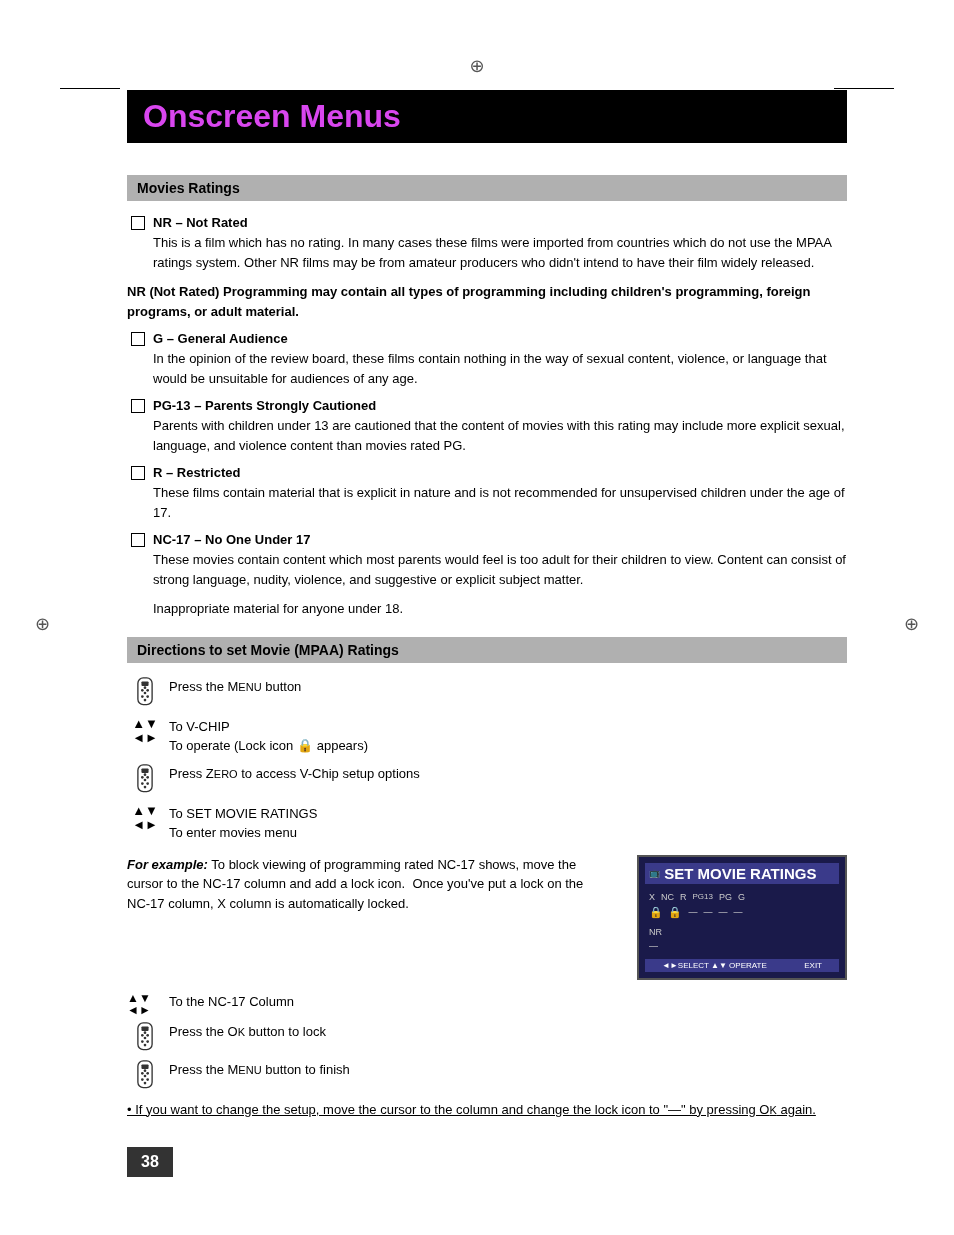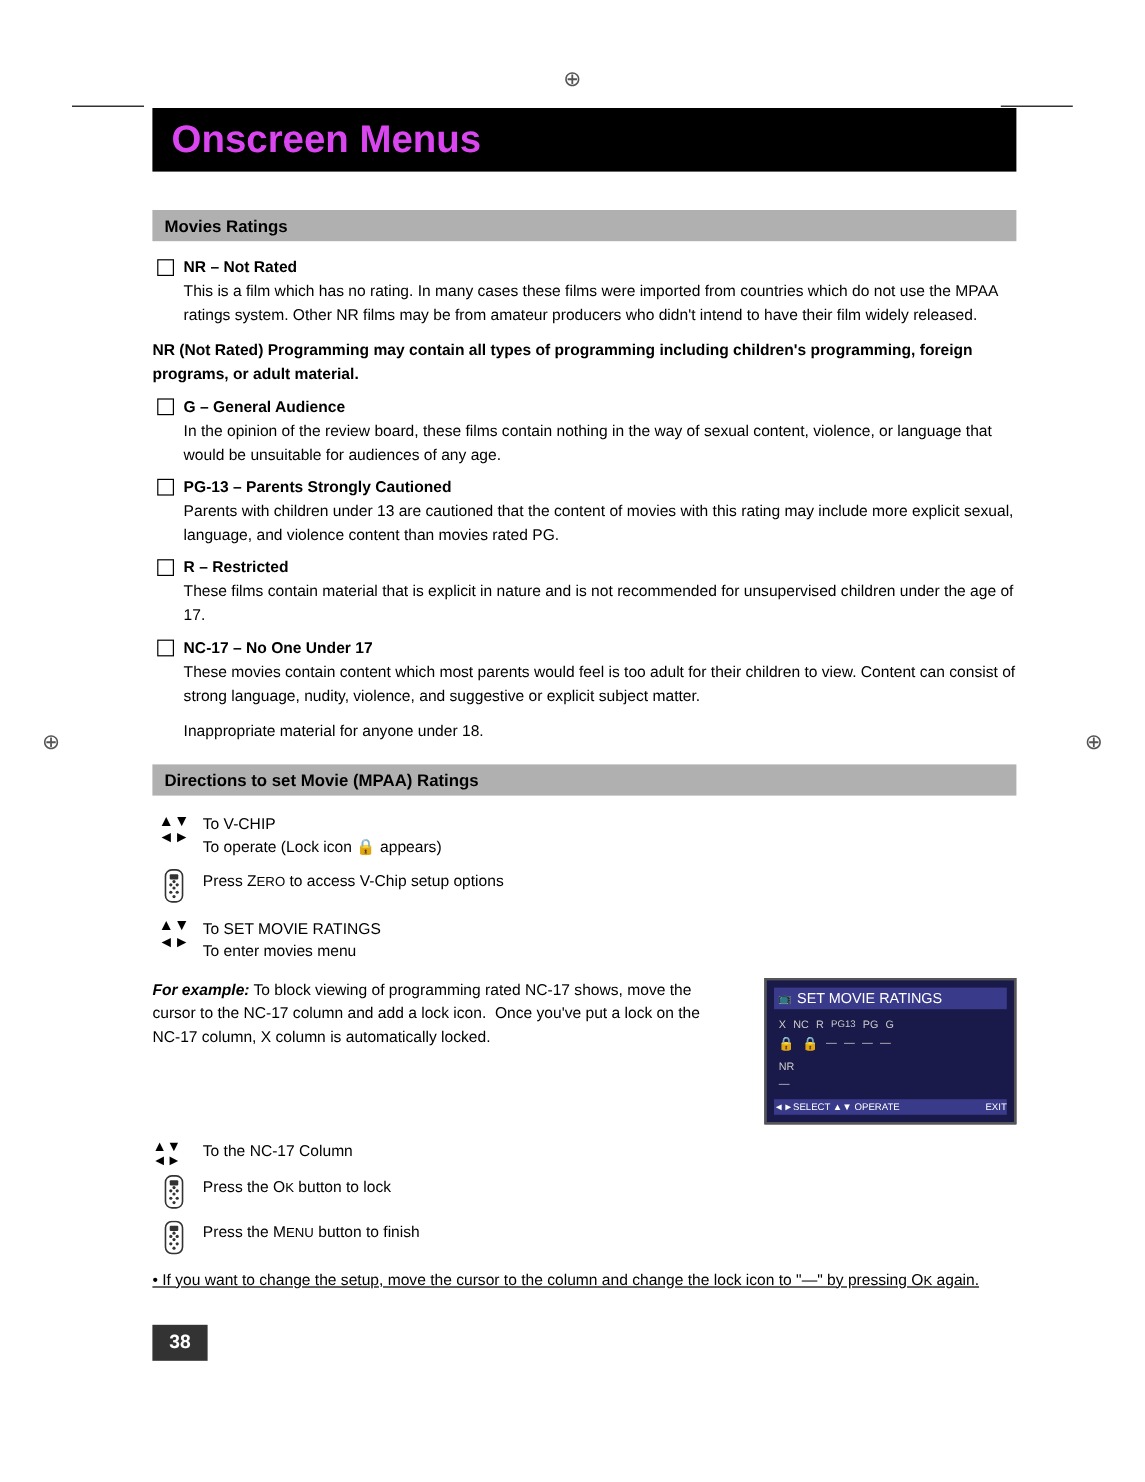--- a/index.html
+++ b/index.html
@@ -176,21 +176,21 @@
     .tv-lock-icon {
       font-size: 11px;
     }
     .tv-nr-row {
       padding: 2px 4px;
       font-size: 9px;
       color: #ccc;
     }
     .tv-bottom-bar {
       background: #3a3a8a;
-      padding: 2px 0;
+      padding: 2px 17px;
       font-size: 8px;
       margin-top: 6px;
       display: flex;
       justify-content: space-between;
       text-align: right;
     }
 
     
     .sub-step-row {
       display: flex;
@@ -306,142 +306,158 @@
       </div>
 
       <div class="rating-item">
         <div class="rating-desc">Inappropriate material for anyone under 18.</div>
       </div>
     </div>
 
     
     <div class="directions-section">
       <div class="section-header">Directions to set Movie (MPAA) Ratings</div>
-
-      
-
-      
-      <div class="step-row">
-        <div class="step-icon">
-          <div class="arrow-icon" style="line-height:1.1; font-size:13px;">▲▼<br>◄►</div>
-        </div>
-        <div class="step-text">
-          To V-CHIP<br>
-          To operate (Lock icon 🔒 appears)
-        </div>
-      </div>
 
       
       <div class="step-row">
         <div class="step-icon">
           <svg class="remote" viewBox="0 0 28 36">
             <rect x="6" y="1" width="16" height="30" rx="6" ry="6" fill="none" stroke="#333" stroke-width="1.5"></rect>
             <rect x="10" y="5" width="8" height="5" rx="1" fill="#333"></rect>
             <circle cx="11" cy="15" r="1.5" fill="#333"></circle>
             <circle cx="17" cy="15" r="1.5" fill="#333"></circle>
             <circle cx="14" cy="12" r="1.5" fill="#333"></circle>
             <circle cx="14" cy="18" r="1.5" fill="#333"></circle>
             <circle cx="11" cy="22" r="1.5" fill="#333"></circle>
             <circle cx="17" cy="22" r="1.5" fill="#333"></circle>
             <circle cx="14" cy="26" r="1.5" fill="#333"></circle>
           </svg>
         </div>
-        <div class="step-text">Press Z<span style="font-variant:small-caps;font-size:11px;">ERO</span> to access V-Chip setup options</div>
+        <div class="step-text">Press the M<span style="font-variant:small-caps;font-size:11px;">ENU</span> button</div>
       </div>
 
       
       <div class="step-row">
         <div class="step-icon">
           <div class="arrow-icon" style="line-height:1.1; font-size:13px;">▲▼<br>◄►</div>
         </div>
         <div class="step-text">
-          To SET MOVIE RATINGS<br>
-          To enter movies menu
-        </div>
-      </div>
-
-      
-      <div class="example-block">
-        <div class="example-text">
-          <em>For example:</em> To block viewing of programming rated NC-17 shows, move the cursor to the NC-17 column and add a lock icon.&nbsp; Once you've put a lock on the NC-17 column, X column is automatically locked.
-        </div>
-
-        <div class="tv-screen">
-          <div class="tv-title-bar">
-            <span class="tv-title-icon">📺</span>
-            <span style="font-size:12px; color:#fff;">SET MOVIE RATINGS</span>
-          </div>
-          <div class="tv-ratings-row">
-            <span class="tv-rating-label">X</span>
-            <span class="tv-rating-label">NC</span>
-            <span class="tv-rating-label">R</span>
-            <span class="tv-rating-label" style="font-size:8px;">PG13</span>
-            <span class="tv-rating-label">PG</span>
-            <span class="tv-rating-label">G</span>
-          </div>
-          <div class="tv-ratings-row" style="margin-top:-4px;">
-            <span class="tv-lock-icon">🔒</span>
-            <span class="tv-lock-icon">🔒</span>
-            <span class="tv-rating-label">—</span>
-            <span class="tv-rating-label">—</span>
-            <span class="tv-rating-label">—</span>
-            <span class="tv-rating-label">—</span>
-          </div>
-          <div class="tv-nr-row" style="margin-top:4px;">
-            <span>NR</span>
-          </div>
-          <div class="tv-nr-row">
-            <span>—</span>
-          </div>
-          <div class="tv-bottom-bar">
-            <span>◄►SELECT ▲▼ OPERATE</span>
-            <span>EXIT</span>
-          </div>
-        </div>
-      </div>
-
-      
-      <div class="sub-step-row">
-        <div class="step-icon">
-          <div class="arrow-icon" style="font-size:12px; line-height:1;">▲▼ ◄►</div>
-        </div>
-        <div class="step-text">To the NC-17 Column</div>
-      </div>
-
-      <div class="sub-step-row">
+          To V-CHIP<br>
+          To operate (Lock icon 🔒 appears)
+        </div>
+      </div>
+
+      
+      <div class="step-row">
         <div class="step-icon">
           <svg class="remote" viewBox="0 0 28 36">
             <rect x="6" y="1" width="16" height="30" rx="6" ry="6" fill="none" stroke="#333" stroke-width="1.5"></rect>
             <rect x="10" y="5" width="8" height="5" rx="1" fill="#333"></rect>
             <circle cx="11" cy="15" r="1.5" fill="#333"></circle>
             <circle cx="17" cy="15" r="1.5" fill="#333"></circle>
             <circle cx="14" cy="12" r="1.5" fill="#333"></circle>
             <circle cx="14" cy="18" r="1.5" fill="#333"></circle>
             <circle cx="11" cy="22" r="1.5" fill="#333"></circle>
             <circle cx="17" cy="22" r="1.5" fill="#333"></circle>
             <circle cx="14" cy="26" r="1.5" fill="#333"></circle>
           </svg>
         </div>
-        <div class="step-text">Press the O<span style="font-variant:small-caps;font-size:11px;">K</span> button to lock</div>
+        <div class="step-text">Press Z<span style="font-variant:small-caps;font-size:11px;">ERO</span> to access V-Chip setup options</div>
+      </div>
+
+      
+      <div class="step-row">
+        <div class="step-icon">
+          <div class="arrow-icon" style="line-height:1.1; font-size:13px;">▲▼<br>◄►</div>
+        </div>
+        <div class="step-text">
+          To SET MOVIE RATINGS<br>
+          To enter movies menu
+        </div>
+      </div>
+
+      
+      <div class="example-block">
+        <div class="example-text">
+          <em>For example:</em> To block viewing of programming rated NC-17 shows, move the cursor to the NC-17 column and add a lock icon.&nbsp; Once you've put a lock on the NC-17 column, X column is automatically locked.
+        </div>
+
+        <div class="tv-screen">
+          <div class="tv-title-bar">
+            <span class="tv-title-icon">📺</span>
+            <span style="font-size:15px; color:#fff;font-weight:bold;">SET MOVIE RATINGS</span>
+          </div>
+          <div class="tv-ratings-row">
+            <span class="tv-rating-label">X</span>
+            <span class="tv-rating-label">NC</span>
+            <span class="tv-rating-label">R</span>
+            <span class="tv-rating-label" style="font-size:8px;">PG13</span>
+            <span class="tv-rating-label">PG</span>
+            <span class="tv-rating-label">G</span>
+          </div>
+          <div class="tv-ratings-row" style="margin-top:-4px;">
+            <span class="tv-lock-icon">🔒</span>
+            <span class="tv-lock-icon">🔒</span>
+            <span class="tv-rating-label">—</span>
+            <span class="tv-rating-label">—</span>
+            <span class="tv-rating-label">—</span>
+            <span class="tv-rating-label">—</span>
+          </div>
+          <div class="tv-nr-row" style="margin-top:4px;">
+            <span>NR</span>
+          </div>
+          <div class="tv-nr-row">
+            <span>—</span>
+          </div>
+          <div class="tv-bottom-bar">
+            <span>◄►SELECT ▲▼ OPERATE</span>
+            <span>EXIT</span>
+          </div>
+        </div>
+      </div>
+
+      
+      <div class="sub-step-row">
+        <div class="step-icon">
+          <div class="arrow-icon" style="font-size:12px; line-height:1;">▲▼ ◄►</div>
+        </div>
+        <div class="step-text">To the NC-17 Column</div>
       </div>
 
       <div class="sub-step-row">
         <div class="step-icon">
           <svg class="remote" viewBox="0 0 28 36">
             <rect x="6" y="1" width="16" height="30" rx="6" ry="6" fill="none" stroke="#333" stroke-width="1.5"></rect>
             <rect x="10" y="5" width="8" height="5" rx="1" fill="#333"></rect>
             <circle cx="11" cy="15" r="1.5" fill="#333"></circle>
             <circle cx="17" cy="15" r="1.5" fill="#333"></circle>
             <circle cx="14" cy="12" r="1.5" fill="#333"></circle>
             <circle cx="14" cy="18" r="1.5" fill="#333"></circle>
             <circle cx="11" cy="22" r="1.5" fill="#333"></circle>
             <circle cx="17" cy="22" r="1.5" fill="#333"></circle>
             <circle cx="14" cy="26" r="1.5" fill="#333"></circle>
           </svg>
         </div>
+        <div class="step-text">Press the O<span style="font-variant:small-caps;font-size:11px;">K</span> button to lock</div>
+      </div>
+
+      <div class="sub-step-row">
+        <div class="step-icon">
+          <svg class="remote" viewBox="0 0 28 36">
+            <rect x="6" y="1" width="16" height="30" rx="6" ry="6" fill="none" stroke="#333" stroke-width="1.5"></rect>
+            <rect x="10" y="5" width="8" height="5" rx="1" fill="#333"></rect>
+            <circle cx="11" cy="15" r="1.5" fill="#333"></circle>
+            <circle cx="17" cy="15" r="1.5" fill="#333"></circle>
+            <circle cx="14" cy="12" r="1.5" fill="#333"></circle>
+            <circle cx="14" cy="18" r="1.5" fill="#333"></circle>
+            <circle cx="11" cy="22" r="1.5" fill="#333"></circle>
+            <circle cx="17" cy="22" r="1.5" fill="#333"></circle>
+            <circle cx="14" cy="26" r="1.5" fill="#333"></circle>
+          </svg>
+        </div>
         <div class="step-text">Press the M<span style="font-variant:small-caps;font-size:11px;">ENU</span> button to finish</div>
       </div>
 
       
       <div class="bullet-note">
         • If you want to change the setup, move the cursor to the column and change the lock icon to "—" by pressing O<span style="font-variant:small-caps;font-size:11px;">K</span> again.
       </div>
 
       
       <div class="page-number-box">38</div>

